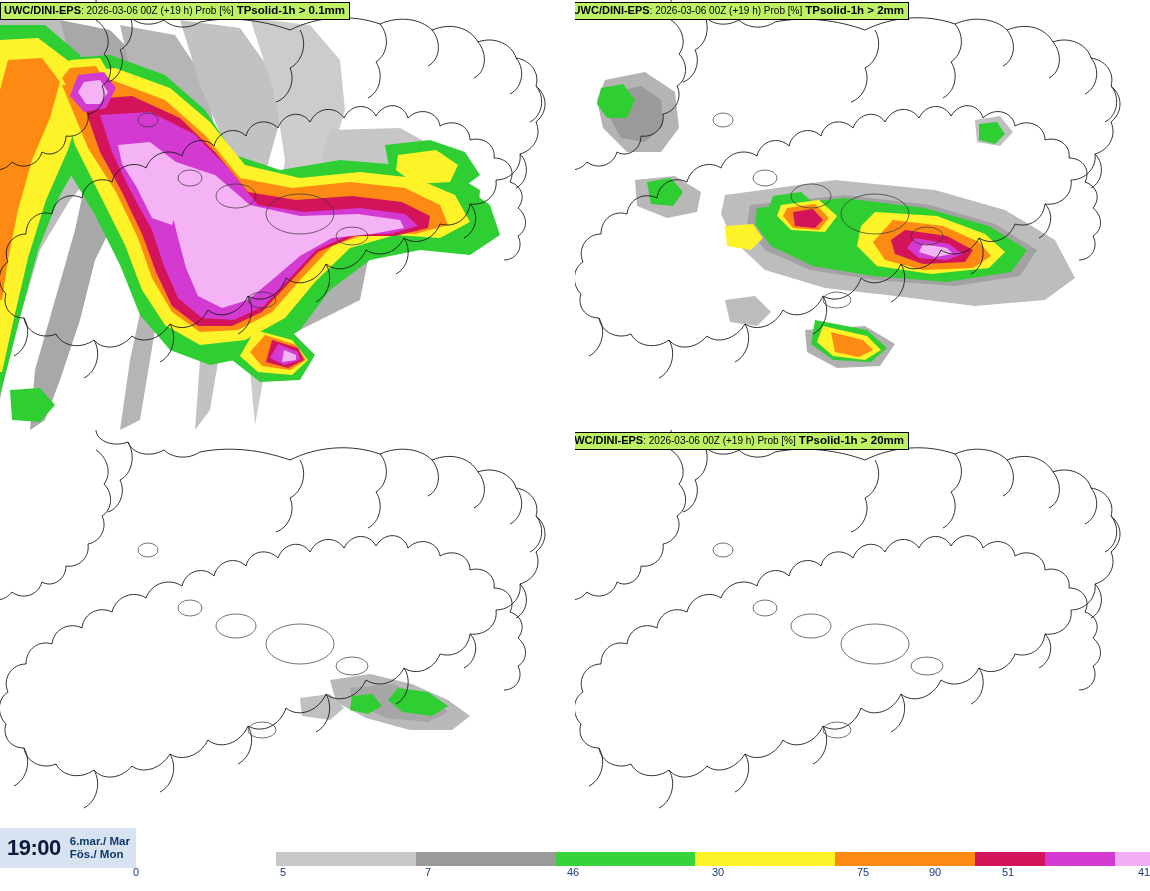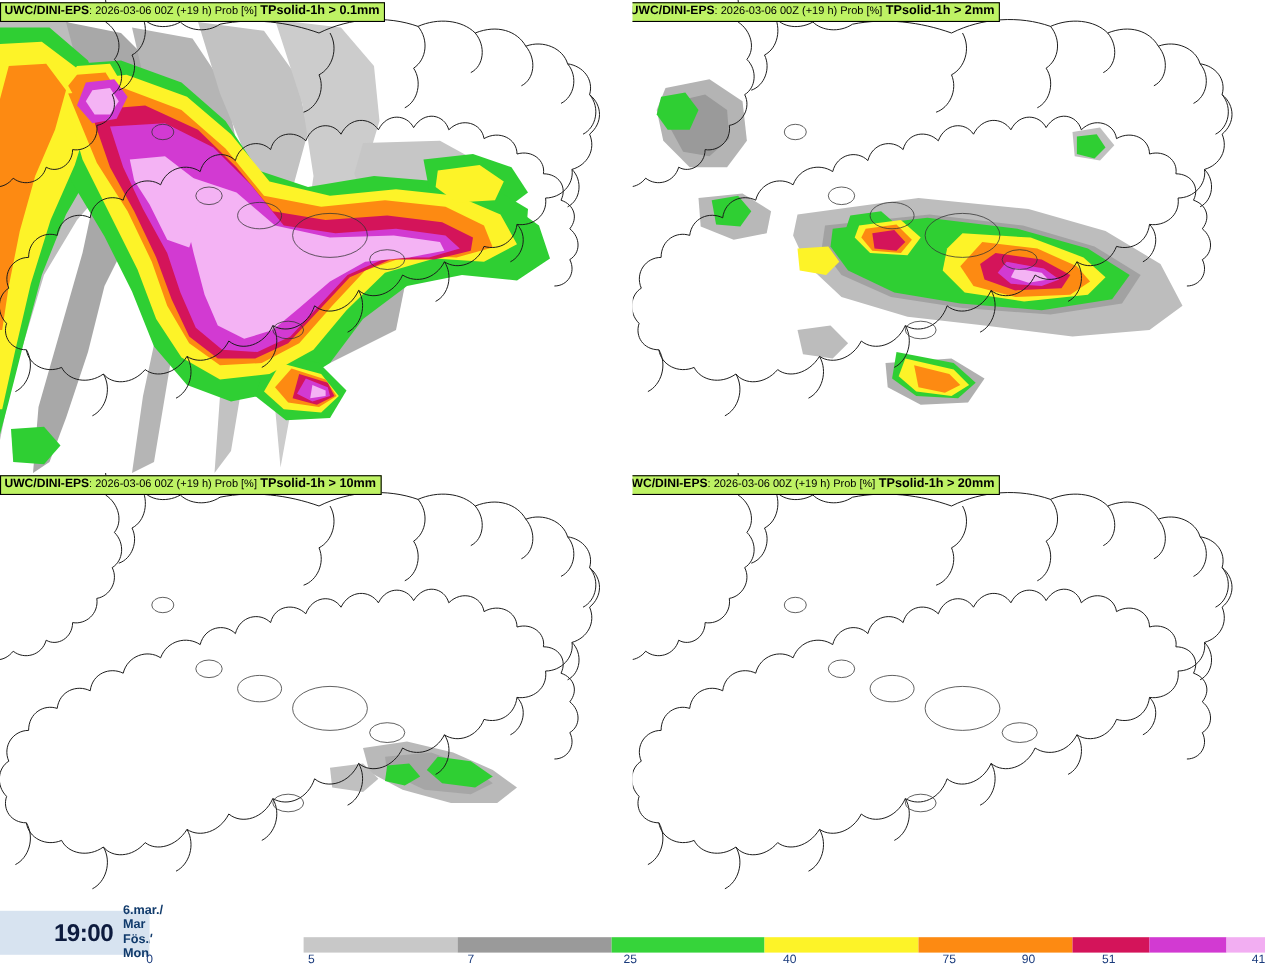--- a/index.html
+++ b/index.html
@@ -70,21 +70,20 @@
     background: #d7e3f0;
     display: flex;
     align-items: center;
   }
   #time-label {
     font-size: 22px;
     font-weight: bold;
     color: #0d1b3e;
     padding-left: 7px;
     letter-spacing: -0.5px;
-    margin-left: 42px;
   }
   #date-block {
     padding-left: 9px;
     font-size: 11.5px;
     font-weight: bold;
     color: #103a6b;
     line-height: 13px;
   }
   #colorbar {
     position: absolute;
@@ -343,23 +342,20 @@
           <g fill="none" stroke="#333333" stroke-width="0.7">
             <ellipse cx="300" cy="214" rx="34" ry="20"></ellipse>
             <ellipse cx="236" cy="196" rx="20" ry="12"></ellipse>
             <ellipse cx="190" cy="178" rx="12" ry="8"></ellipse>
             <ellipse cx="148" cy="120" rx="10" ry="7"></ellipse>
             <ellipse cx="352" cy="236" rx="16" ry="9"></ellipse>
             <ellipse cx="262" cy="300" rx="14" ry="8"></ellipse>
           </g>
         </g>
       </svg>
-    </div>
-    <div class="panel-title">
-      <span class="model">UWC/DINI-EPS</span><span class="run">: 2026-03-06 00Z (+19 h) Prob [%]</span> <span class="param">TPsolid-1h &gt; 10mm</span>
     </div>
   </div>
 
   <div class="panel" id="panel-br">
     <div class="mapwrap">
       <svg viewBox="0 0 575 430" preserveAspectRatio="none">
         <defs>
             <clipPath id="clipD">
               <rect x="0" y="0" width="575" height="430"></rect>
             </clipPath>
@@ -417,22 +413,22 @@
         <div class="seg" style="background: rgb(253, 243, 40); flex-grow: 1;"></div>
         <div class="seg" style="background: rgb(253, 138, 18); flex-grow: 1;"></div>
         <div class="seg" style="background: rgb(212, 20, 90); flex-grow: 0.5;"></div>
         <div class="seg" style="background: rgb(210, 58, 210); flex-grow: 0.5;"></div>
         <div class="seg" style="background: rgb(242, 174, 242); flex-grow: 0.25;"></div>
       </div>
     <div id="cb-ticks">
         <div class="tick" style="left: 136px;">0</div>
         <div class="tick" style="left: 283px;">5</div>
         <div class="tick" style="left: 428px;">7</div>
-        <div class="tick" style="left: 573px;">25</div>
-        <div class="tick" style="left: 718px;">40</div>
+        <div class="tick" style="left: 573px;">46</div>
+        <div class="tick" style="left: 718px;">30</div>
         <div class="tick" style="left: 863px;">75</div>
         <div class="tick" style="left: 935px; text-align: right;">90</div>
         <div class="tick" style="left: 1008px;">51</div>
         <div class="tick" style="left: 1144px;">41</div>
       </div>
   </div>
 
 </div>
 
 </body></html>

